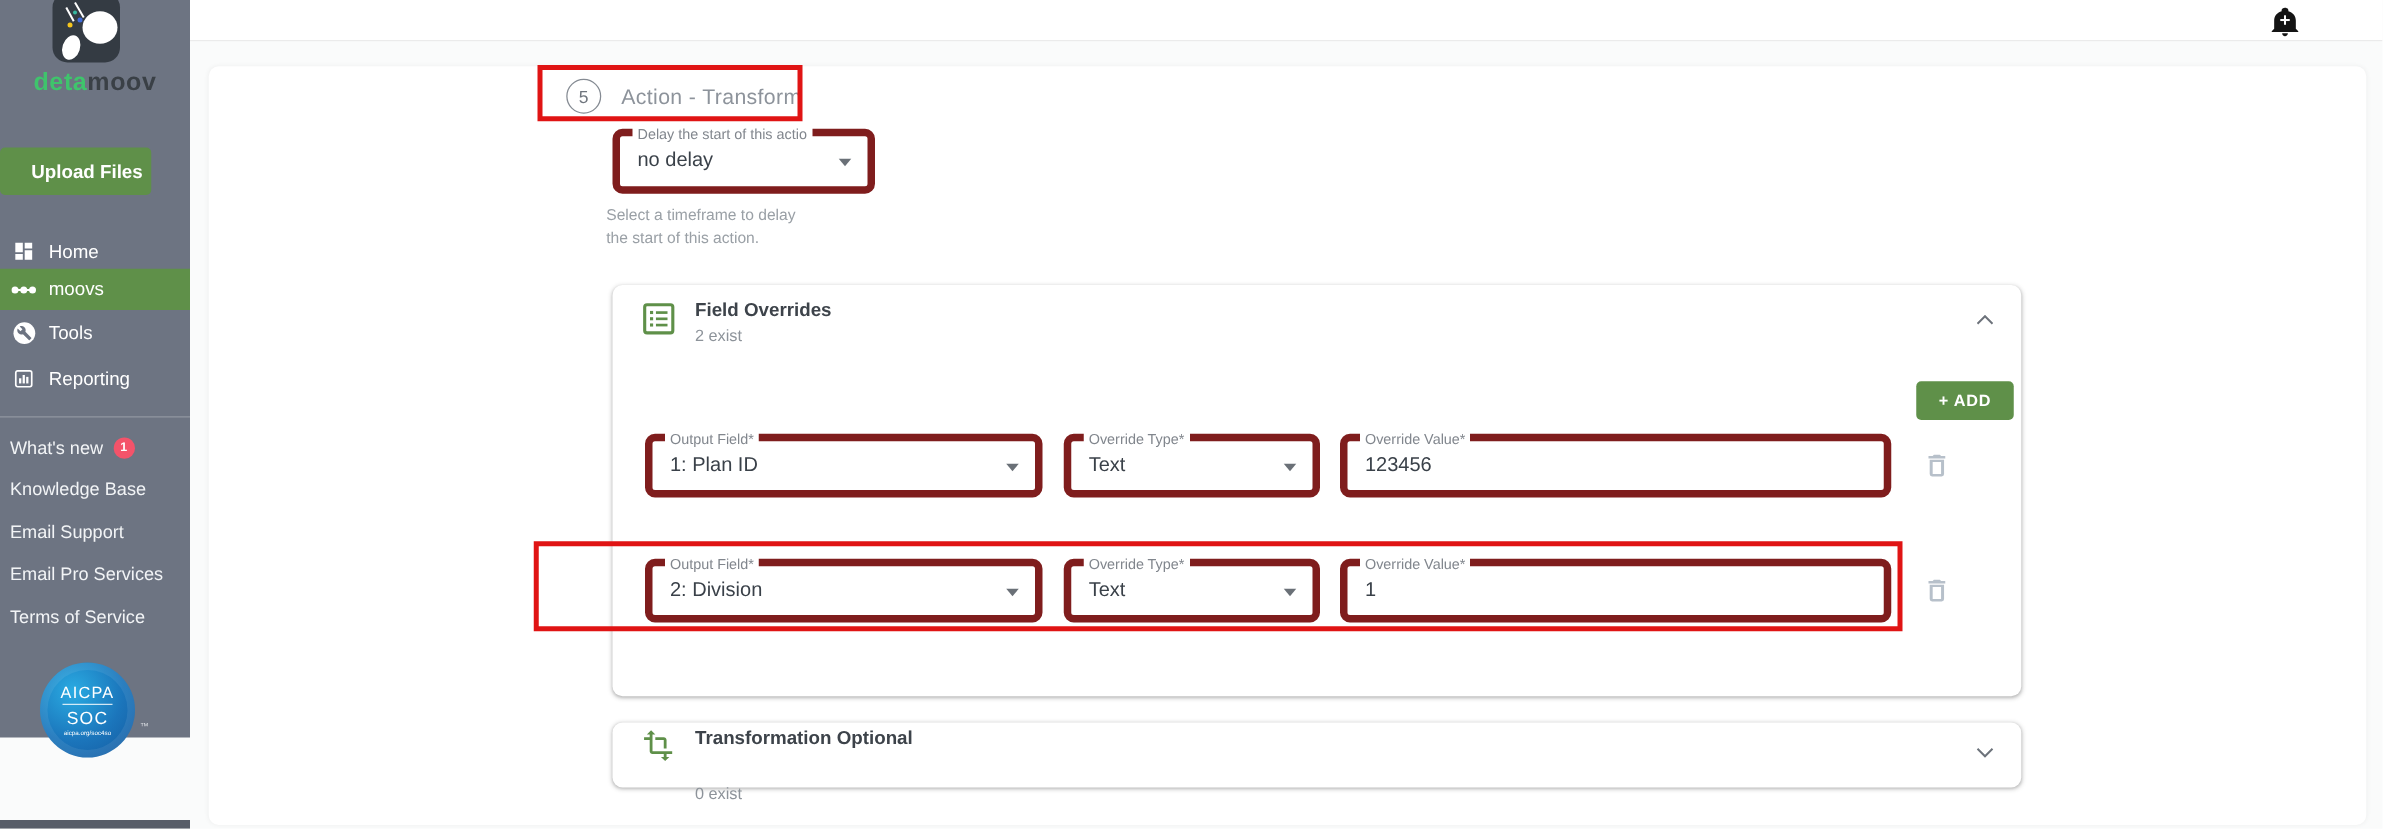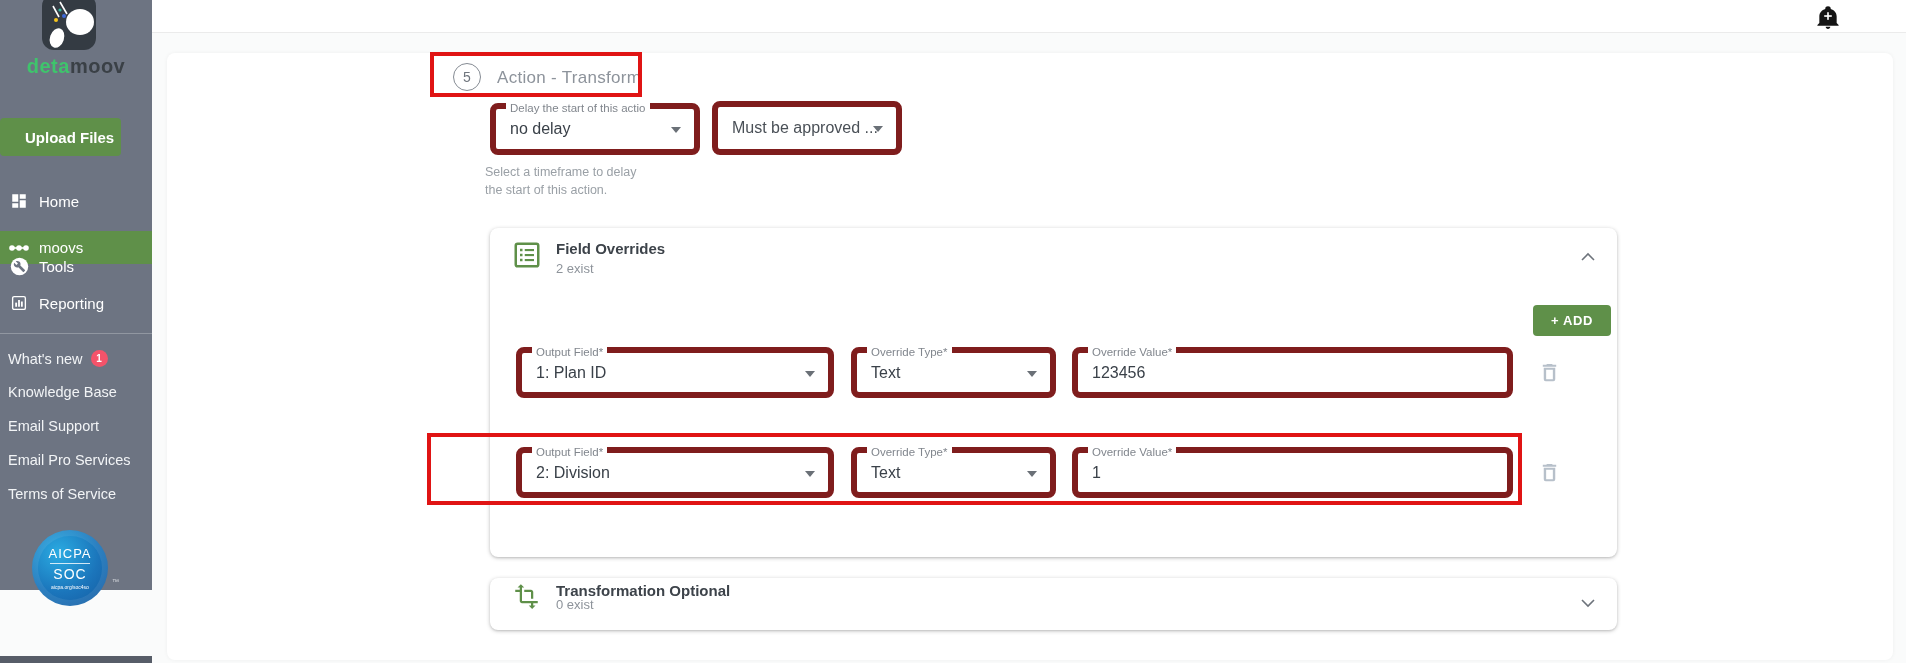--- a/index.html
+++ b/index.html
@@ -83,21 +83,21 @@
 
     <div class="nav-item" style="top:186px;">
       <span class="nicon">
         <svg width="18" height="18" viewBox="0 0 24 24">
             <path fill="#fff" d="M3 13h8V3H3v10zm0 8h8v-6H3v6zm10 0h8V11h-8v10zm0-18v6h8V3h-8z"></path>
           </svg>
       </span>
       <span>Home</span>
     </div>
 
-    <div class="nav-item active" style="top:215px;margin-top:16px;">
+    <div class="nav-item active" style="top:215px;">
       <span class="nicon">
         <svg width="20" height="10" viewBox="0 0 20 10">
             <line x1="2" y1="5" x2="18" y2="5" stroke="#fff" stroke-width="1.6"></line>
             <circle cx="3" cy="5" r="2.8" fill="#fff"></circle>
             <circle cx="10" cy="5" r="2.8" fill="#fff"></circle>
             <circle cx="17" cy="5" r="2.8" fill="#fff"></circle>
           </svg>
       </span>
       <span>moovs</span>
     </div>
@@ -167,24 +167,20 @@
   <div class="mui-field" style="left:490px; top:103px; width:210px; height:52px;">
     <span class="mui-label">Delay the start of this actio</span>
     <span class="mui-value med">no delay</span>
     <span class="arrow-down"></span>
   </div>
   <div class="helper" style="left:485px; top:163px;">
     <div>Select a timeframe to delay</div>
     <div>the start of this action.</div>
   </div>
 
-  <div class="mui-field" style="left:712px; top:101px; width:190px; height:54px;">
-    <span class="mui-value" style="color:#4a5057;">Must be approved ...</span>
-    <span class="arrow-down"></span>
-  </div>
 
   <div class="card card-fo"></div>
   <div style="position:absolute; left:512px; top:240px;">
     <svg width="30" height="30" viewBox="0 0 24 24">
       <rect x="3" y="3" width="18" height="18" rx="1.5" fill="none" stroke="#5f9049" stroke-width="2"></rect>
       <rect x="6.4" y="7" width="2" height="2" fill="#5f9049"></rect>
         <rect x="6.4" y="11" width="2" height="2" fill="#5f9049"></rect>
         <rect x="6.4" y="15" width="2" height="2" fill="#5f9049"></rect>
       <rect x="10.2" y="7.2" width="7.4" height="1.7" fill="#5f9049"></rect>
         <rect x="10.2" y="11.2" width="7.4" height="1.7" fill="#5f9049"></rect>
@@ -242,20 +238,20 @@
 
   <div class="annot annot-row2"></div>
 
   <div class="card card-to"></div>
   <div style="position:absolute; left:513px; top:583px;">
     <svg width="27" height="27" viewBox="0 0 24 24">
         <path fill="#5f9049" d="M22 18v-2H8V4h2L7 1 4 4h2v2H2v2h4v8c0 1.1.9 2 2 2h8v2h-2l3 3 3-3h-2v-2h4zM10 8h6v6h2V8c0-1.1-.9-2-2-2h-6v2z"></path>
       </svg>
   </div>
   <div class="card-title" style="left:556px; top:582px;">Transformation Optional</div>
-  <div class="card-sub" style="left:556px; top:597px;">0 exist</div>
+  <div class="card-sub" style="left:556px; top:627px;">0 exist</div>
   <div class="chev" style="left:1580px; top:594px;">
     <svg width="16" height="10" viewBox="0 0 16 10">
         <polyline points="2,2 8,8 14,2" fill="none" stroke="#6d737b" stroke-width="1.6"></polyline>
       </svg>
   </div>
 
 </div>
 
 </body></html>

